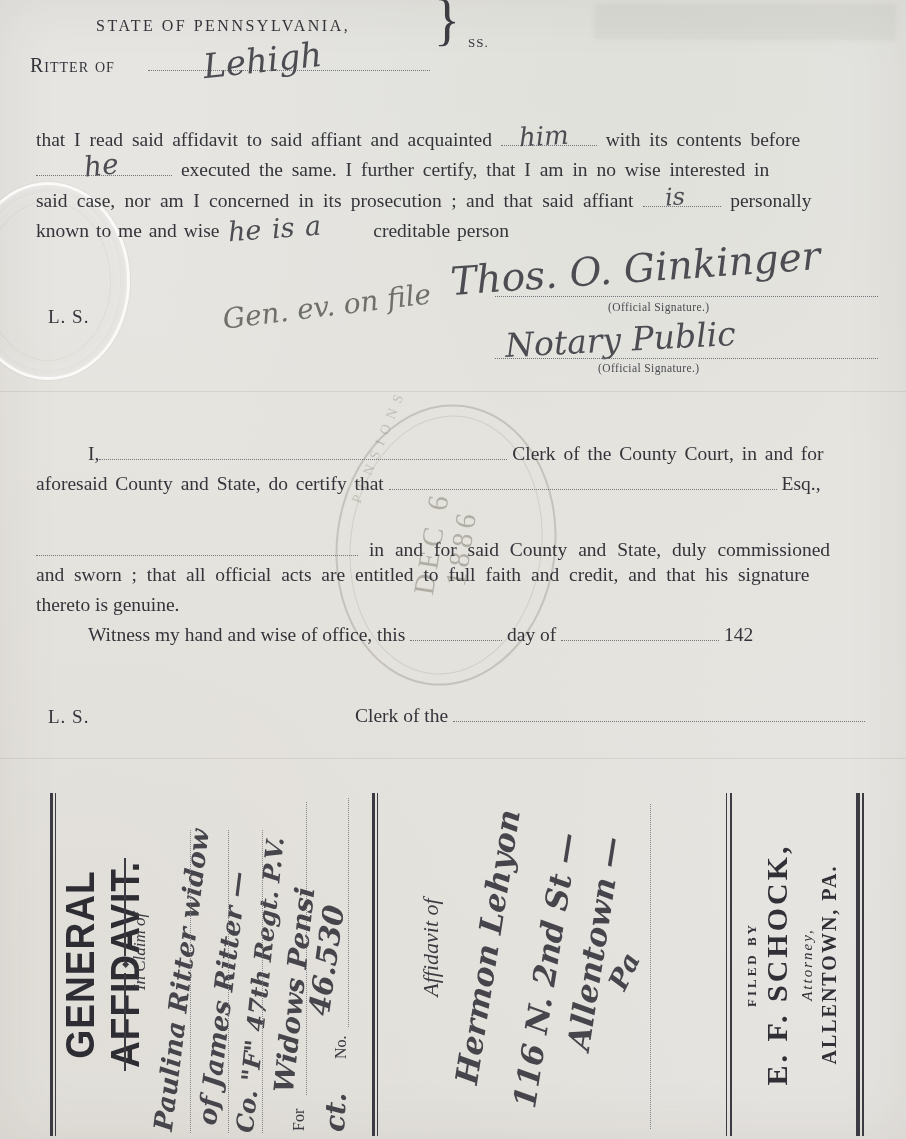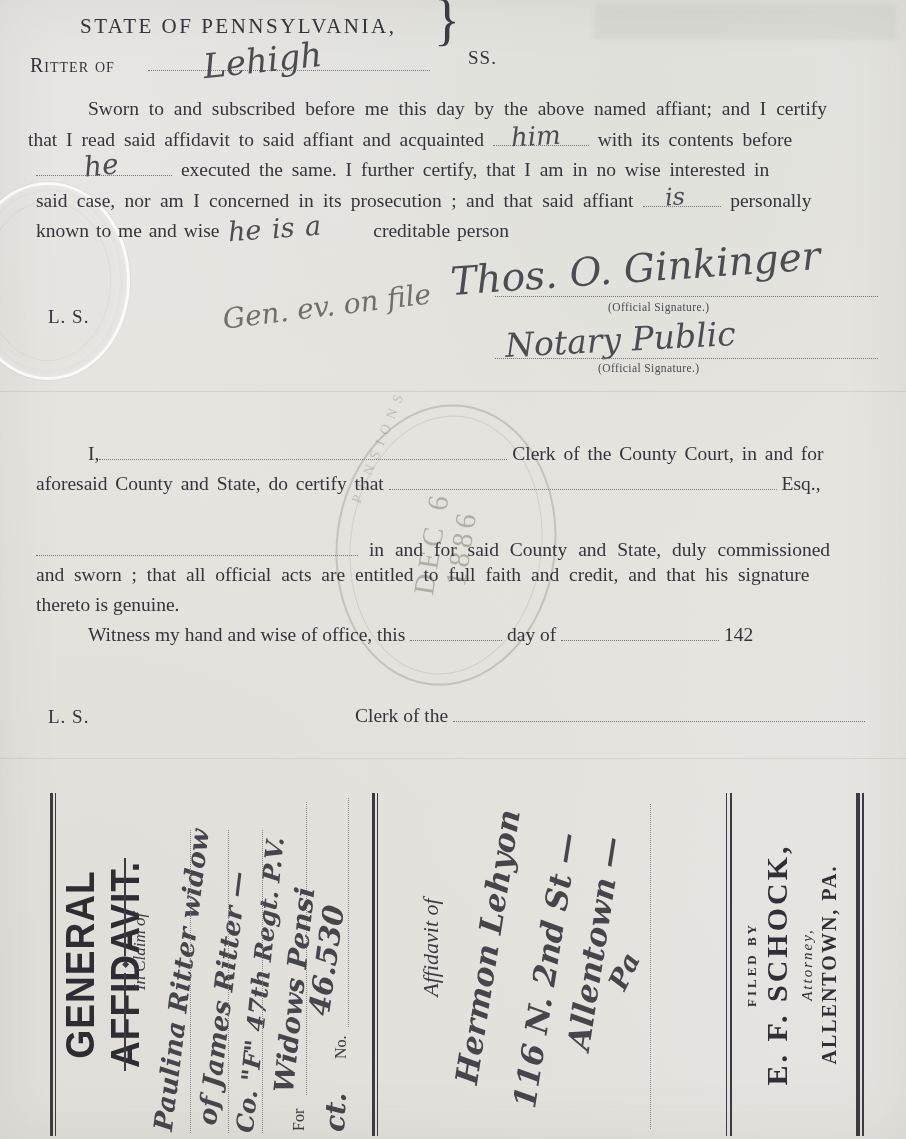--- a/index.html
+++ b/index.html
@@ -61,32 +61,31 @@
 </head>
 <body>
 
 <div class="page">
 
   <div class="ghost"></div>
   <div class="emboss"></div>
   <div class="fold" style="top:391px"></div>
   <div class="fold" style="top:758px"></div>
 
-  <div class="line" style="left:80px;top:14px;font-size:21px;letter-spacing:2.5px">STATE OF PENNSYLVANIA,</div>
+  <div class="line" style="left:96px;top:14px;font-size:16px;letter-spacing:2.5px">STATE OF PENNSYLVANIA,</div>
   <div class="line" style="left:434px;top:8px;font-size:54px;font-weight:400;color:#3c3c42;transform:scaleY(1.05)">}</div>
-  <div class="line" style="left:468px;top:46px;font-size:19px;letter-spacing:1px">SS.</div>
+  <div class="line" style="left:468px;top:31px;font-size:13px;letter-spacing:1px">SS.</div>
   <div class="line" style="left:30px;top:53px;font-size:20px;font-variant:small-caps;letter-spacing:1px">Ritter of</div>
   <div class="line" style="left:148px;top:53px">
     <span class="fill" style="width:282px">
       <span class="hw hwfill" style="font-size:34px;left:55px;bottom:-2px;transform:rotate(-6deg)">Lehigh</span>
     </span>
   </div>
 
-  <div class="line" style="left:88px;top:97px;word-spacing:5px">Sworn to and subscribed before me this day by the above named affiant; and I certify</div>
-  <div class="line" style="left:28px;top:128px;word-spacing:4px">
+  <div class="line" style="left:36px;top:128px;word-spacing:4px">
     <span>that I read said affidavit to said affiant and acquainted</span>
     <span class="fill" style="width:96px">
       <span class="hw hwfill" style="font-size:26px;left:18px">him</span>
     </span>
     <span>with its contents before</span>
   </div>
   <div class="line" style="left:36px;top:158px;word-spacing:4px">
     <span class="fill" style="width:136px">
       <span class="hw hwfill" style="font-size:28px;left:48px;transform:rotate(-6deg)">he</span>
     </span>

